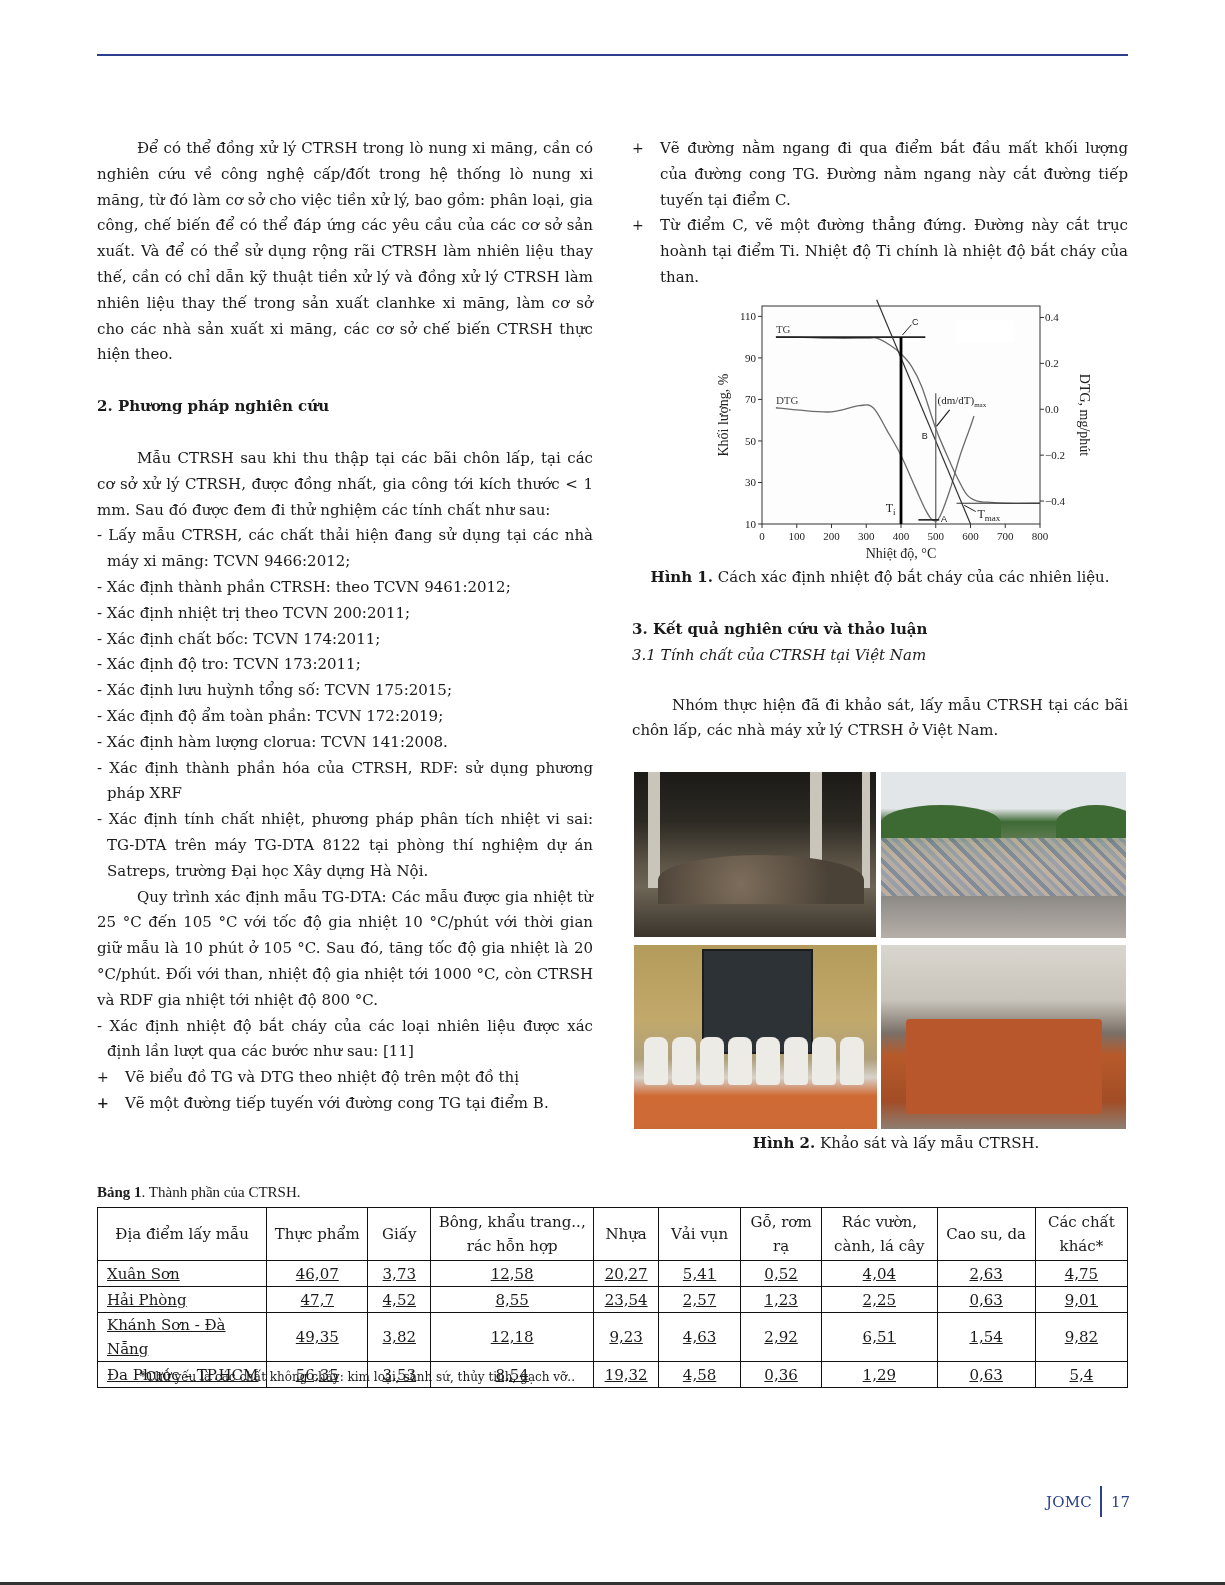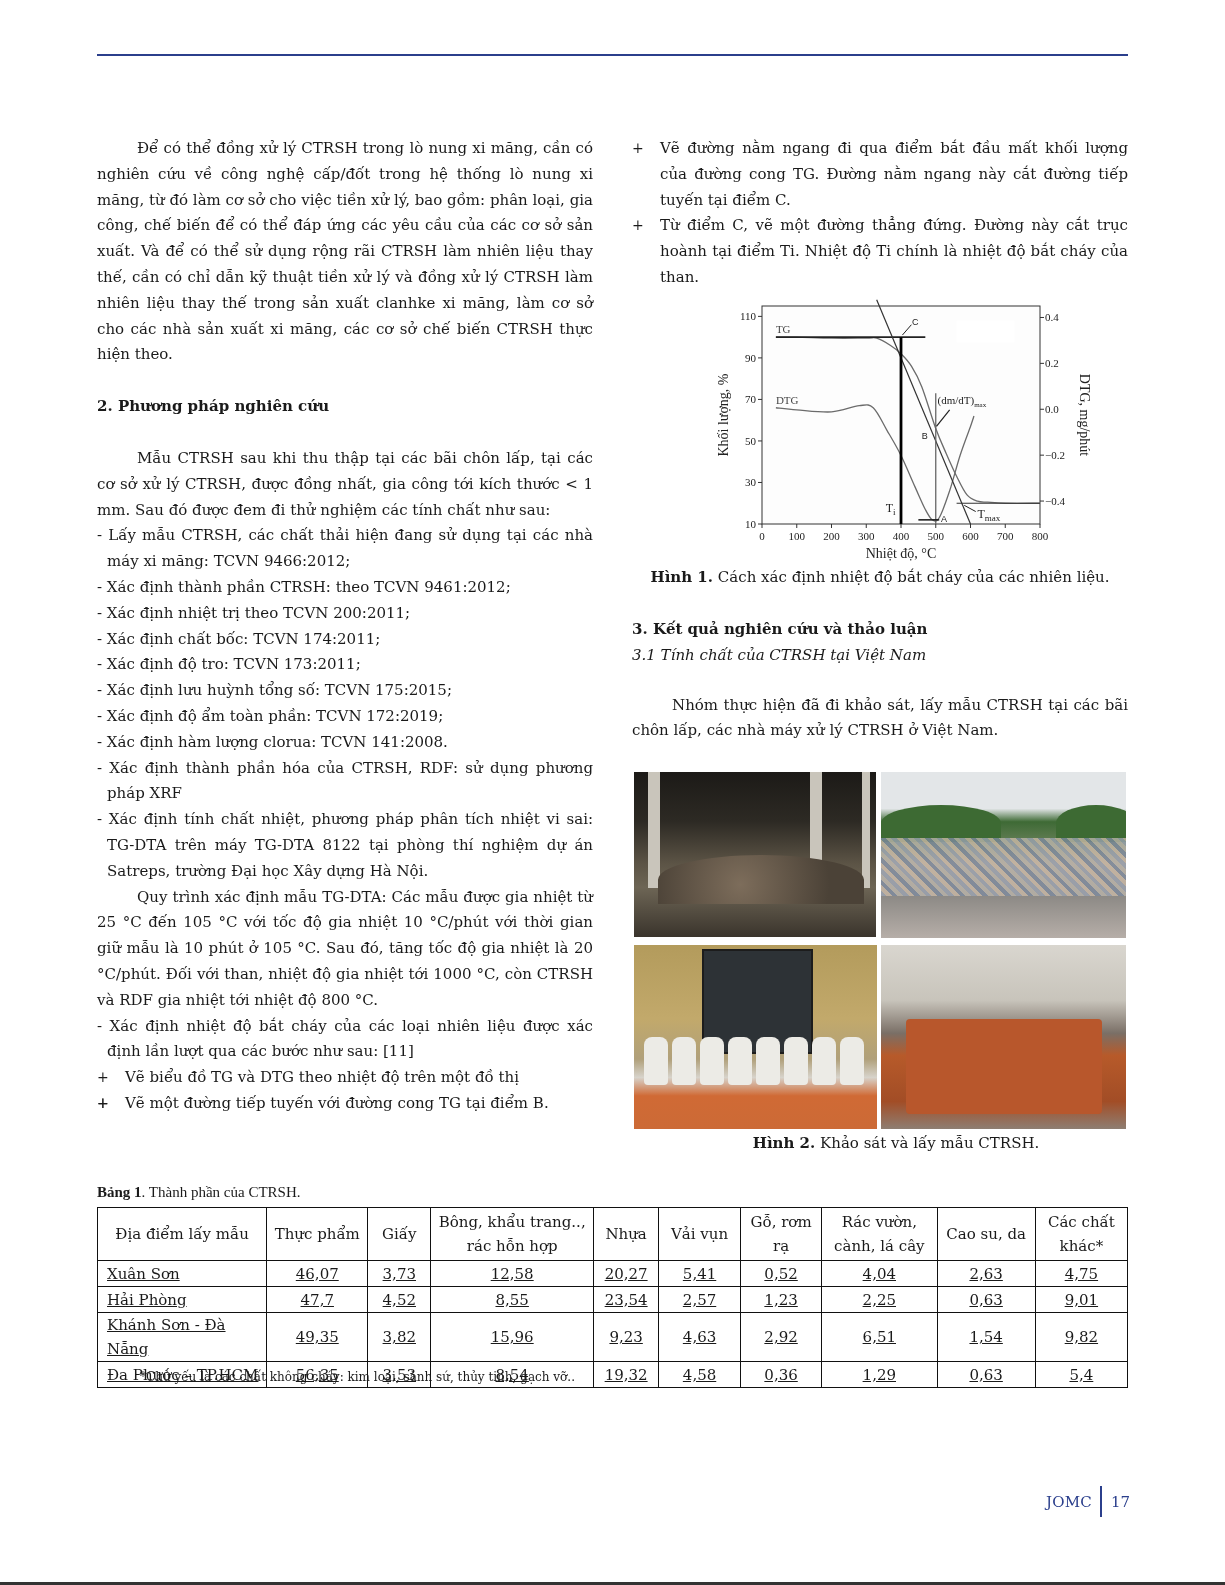--- a/index.html
+++ b/index.html
@@ -276,21 +276,21 @@
         <td>2,57</td>
         <td>1,23</td>
         <td>2,25</td>
         <td>0,63</td>
         <td>9,01</td>
       </tr>
       <tr>
         <td class="loc">Khánh Sơn - Đà Nẵng</td>
         <td>49,35</td>
         <td>3,82</td>
-        <td>15,96</td>
+        <td>12,18</td>
         <td>9,23</td>
         <td>4,63</td>
         <td>2,92</td>
         <td>6,51</td>
         <td>1,54</td>
         <td>9,82</td>
       </tr>
       <tr>
         <td class="loc">Đa Phước – TP.HCM</td>
         <td>56,35</td>

